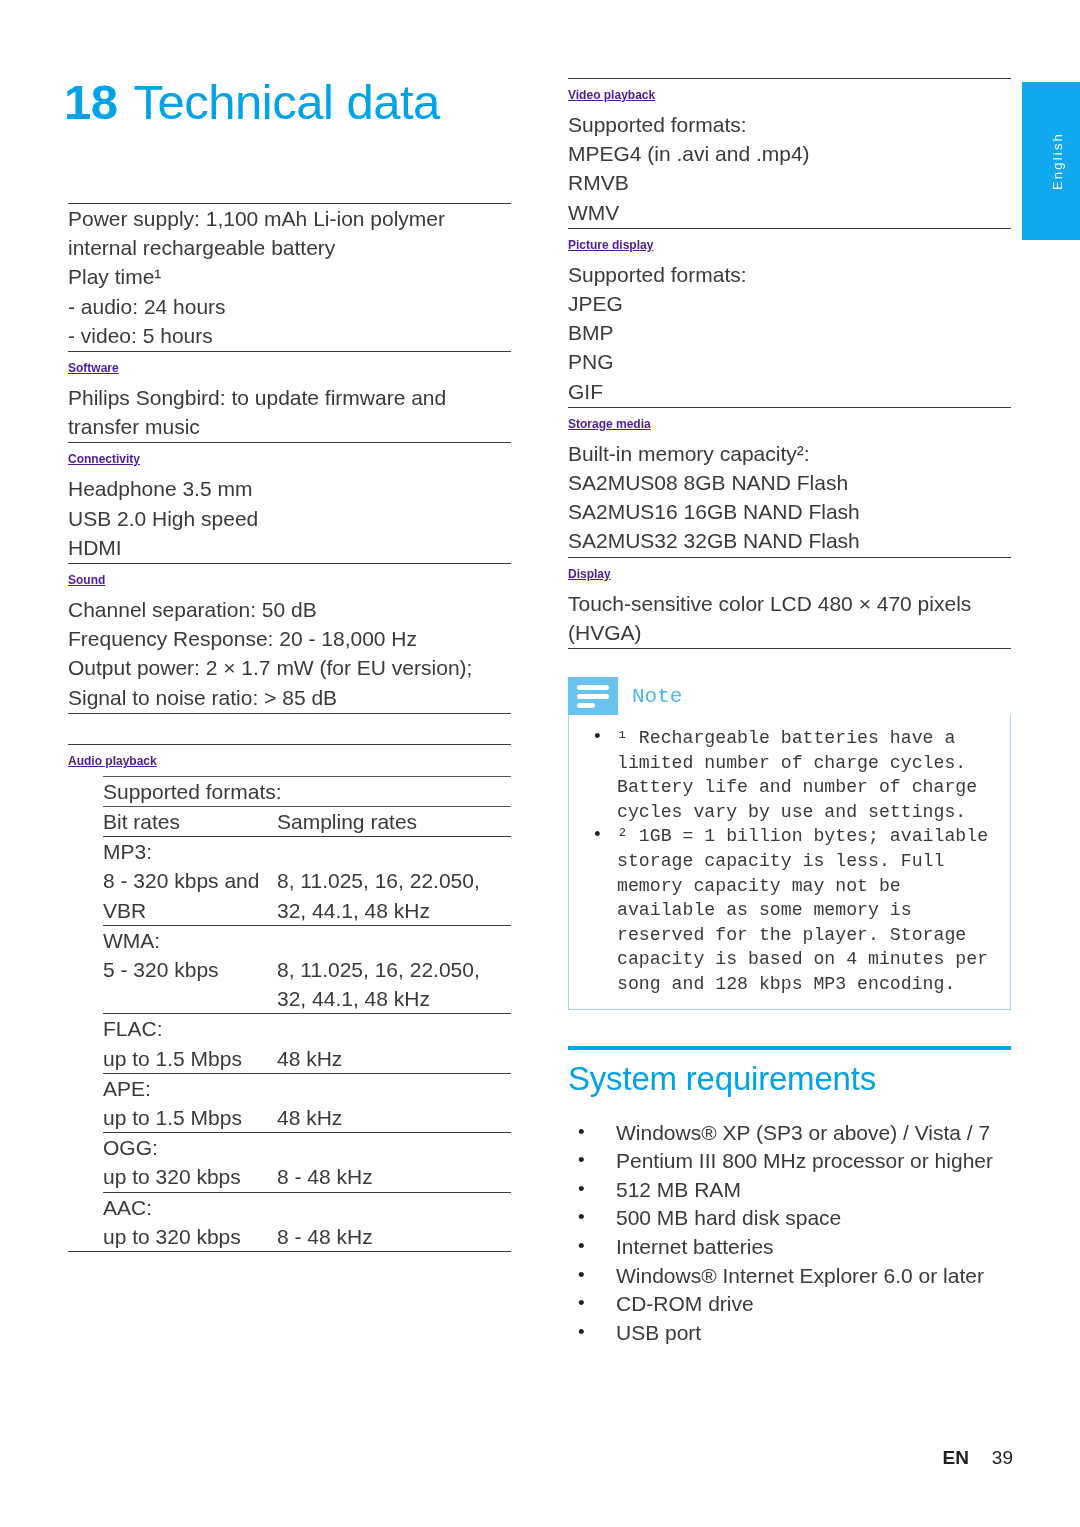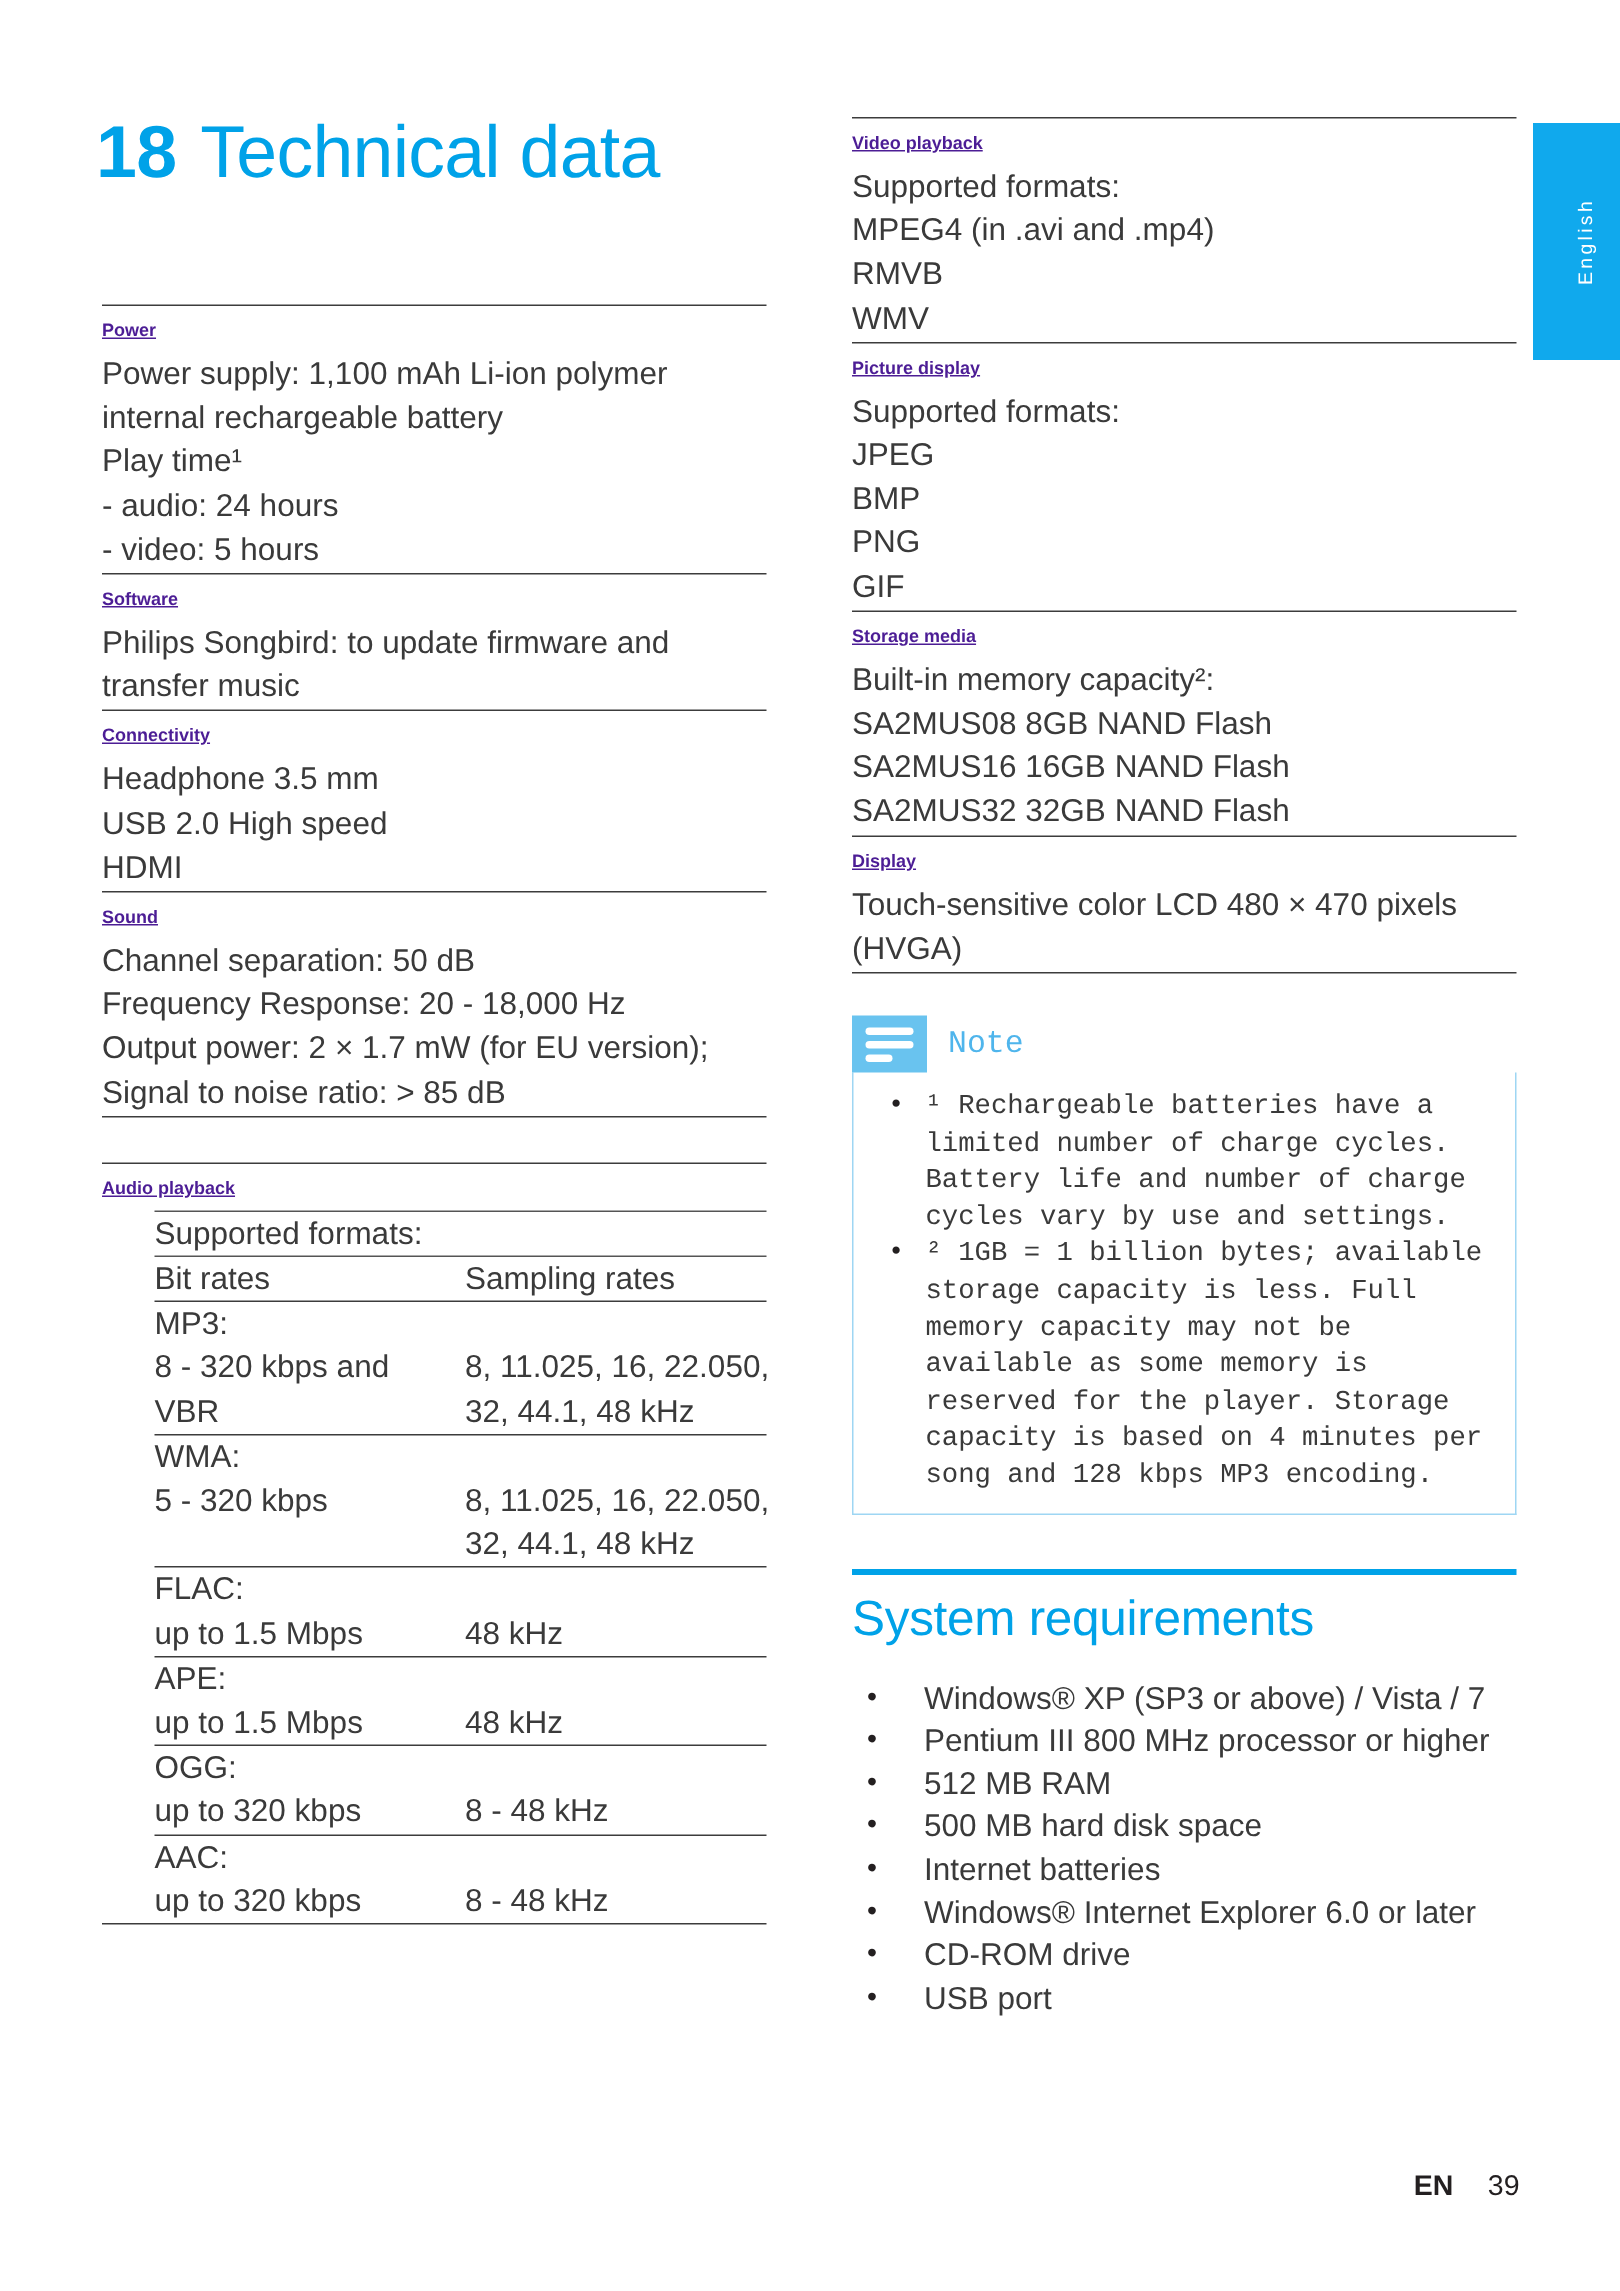--- a/index.html
+++ b/index.html
@@ -95,21 +95,21 @@
     white-space: nowrap;
   }
   .blk { padding-bottom: 1px; }
 
   
   .tbl-wrap { margin-left: 35px; }
   .tbl-row {
     display: flex;
   }
   .tbl-c1 { width: 174px; flex: 0 0 174px; }
-  .tbl-c2 { flex: 1 1 auto; margin-left: 33px; }
+  .tbl-c2 { flex: 1 1 auto; }
   .tbl-cell {
     font-size: 21px;
     line-height: 29.2px;
     color: #3a3a3a;
     white-space: nowrap;
   }
 
   
   .note {
     position: relative;
@@ -234,21 +234,20 @@
 </div>
 
 <div class="page-title">
   <span class="num">18</span><span>Technical data</span>
 </div>
 
 <div class="col-left">
 
   <div class="blk">
     <div class="rule"></div>
-    <div class="spec-head">Power</div>
     <div class="spec-line">Power supply: 1,100 mAh Li-ion polymer</div>
     <div class="spec-line">internal rechargeable battery</div>
     <div class="spec-line">Play time¹</div>
     <div class="spec-line">- audio: 24 hours</div>
     <div class="spec-line">- video: 5 hours</div>
   </div>
 
   <div class="blk">
     <div class="rule"></div>
     <div class="spec-head">Software</div>

